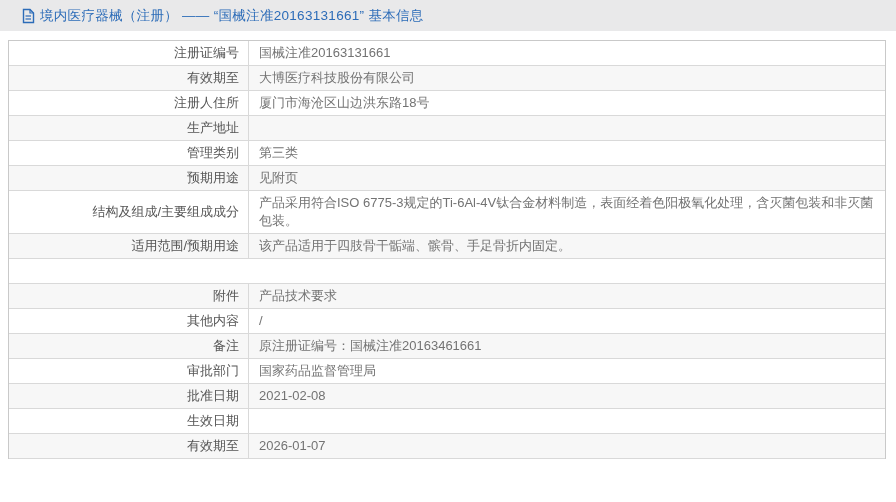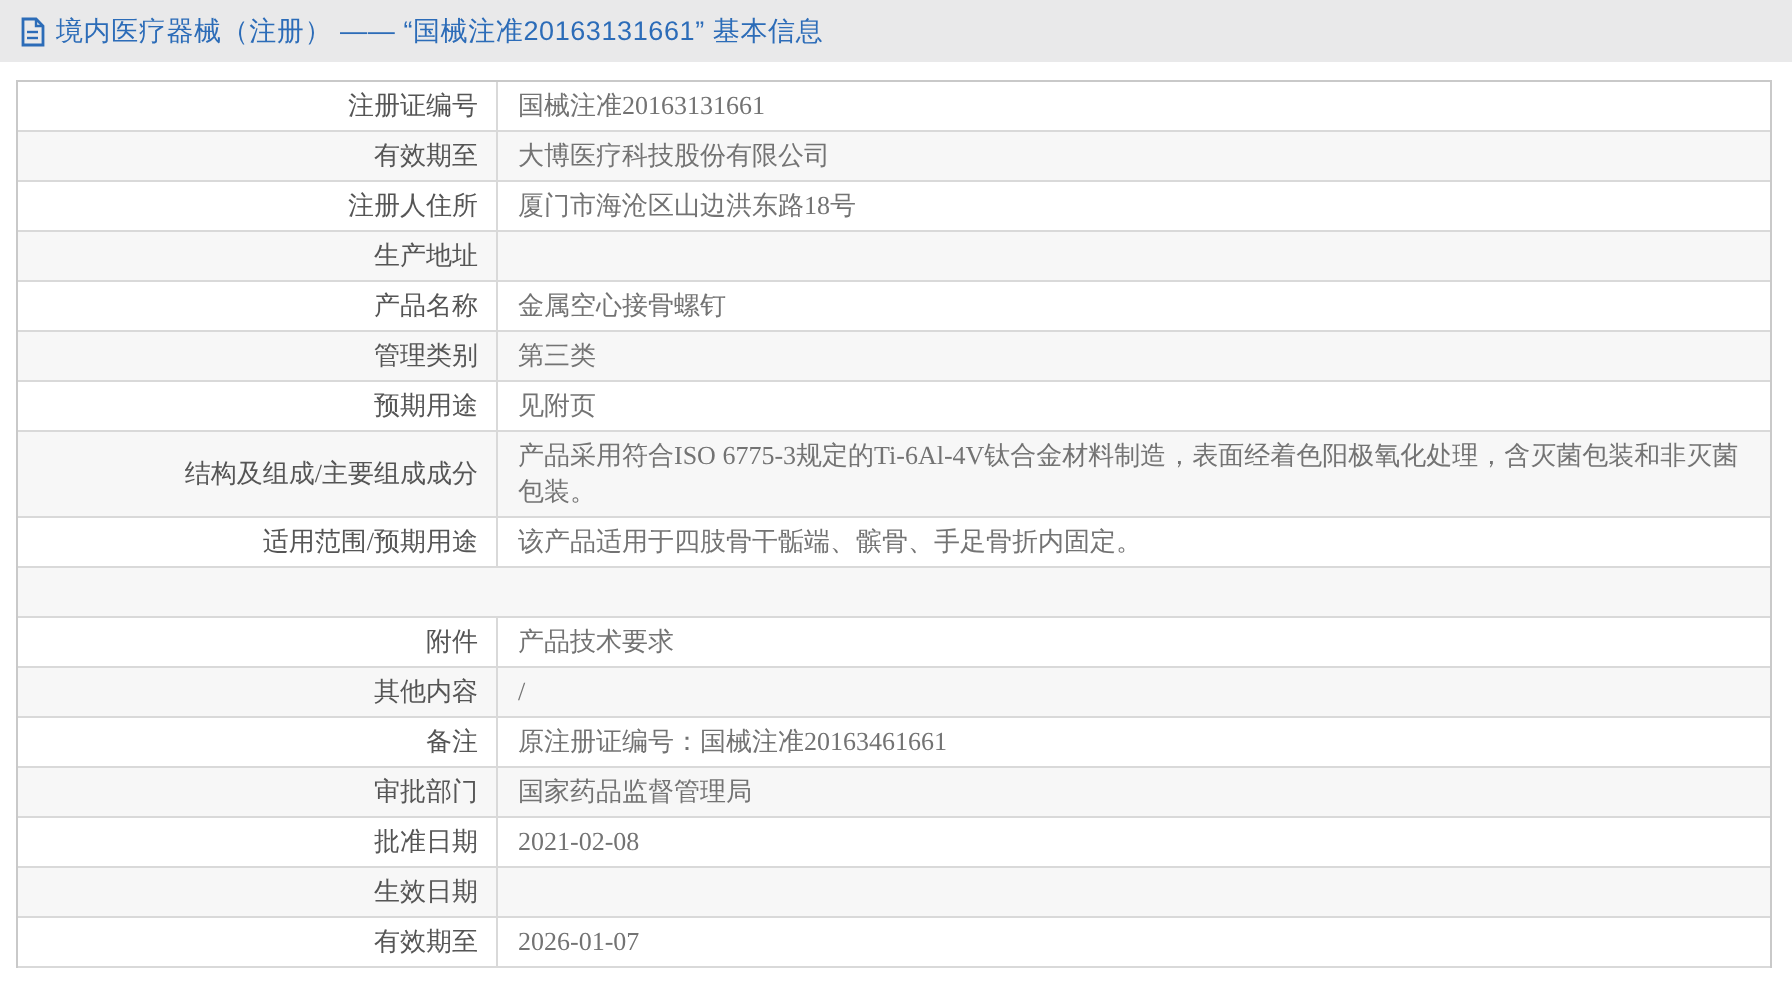--- a/index.html
+++ b/index.html
@@ -7,37 +7,36 @@
     margin: 0; padding: 0;
     width: 896px; height: 502px;
     overflow: hidden;
     background: #ffffff;
     font-family: "Liberation Sans", "DejaVu Sans", sans-serif;
   }
   .header-bar {
     width: 896px; height: 31px;
     background: #e9e9ea;
     display: flex; align-items: center;
-    padding-left: 9px;
+    padding-left: 21px;
   }
   .doc-icon { flex: 0 0 auto; display: inline-flex; margin-top: 1px; }
   .header-title {
     color: #2c6cb8;
     font-size: 13.5px;
     margin-left: 5px;
     letter-spacing: 0.3px;
     white-space: nowrap;
   }
   .info-table {
     position: absolute;
     left: 8px; top: 40px;
     width: 878px;
     border: 1px solid #c9c9c9;
     border-bottom: none;
-    font-family: Liberation Serif, serif;
   }
   .row {
     display: flex;
     align-items: stretch;
     border-bottom: 1px solid #d9d9d9;
     background: #ffffff;
     min-height: 25px;
     font-size: 13px;
     color: #4d4d4d;
     line-height: 18px;
@@ -88,24 +87,20 @@
     <div class="cell-value">大博医疗科技股份有限公司</div>
   </div>
     <div class="row">
     <div class="cell-label">注册人住所</div>
     <div class="cell-value">厦门市海沧区山边洪东路18号</div>
   </div>
     <div class="row">
     <div class="cell-label">生产地址</div>
   </div>
     <div class="row">
-    <div class="cell-label">产品名称</div>
-    <div class="cell-value">金属空心接骨螺钉</div>
-  </div>
-    <div class="row">
     <div class="cell-label">管理类别</div>
     <div class="cell-value">第三类</div>
   </div>
     <div class="row">
     <div class="cell-label">预期用途</div>
     <div class="cell-value">见附页</div>
   </div>
     <div class="row">
     <div class="cell-label">结构及组成/主要组成成分</div>
     <div class="cell-value">产品采用符合ISO 6775-3规定的Ti-6Al-4V钛合金材料制造，表面经着色阳极氧化处理，含灭菌包装和非灭菌包装。</div>

